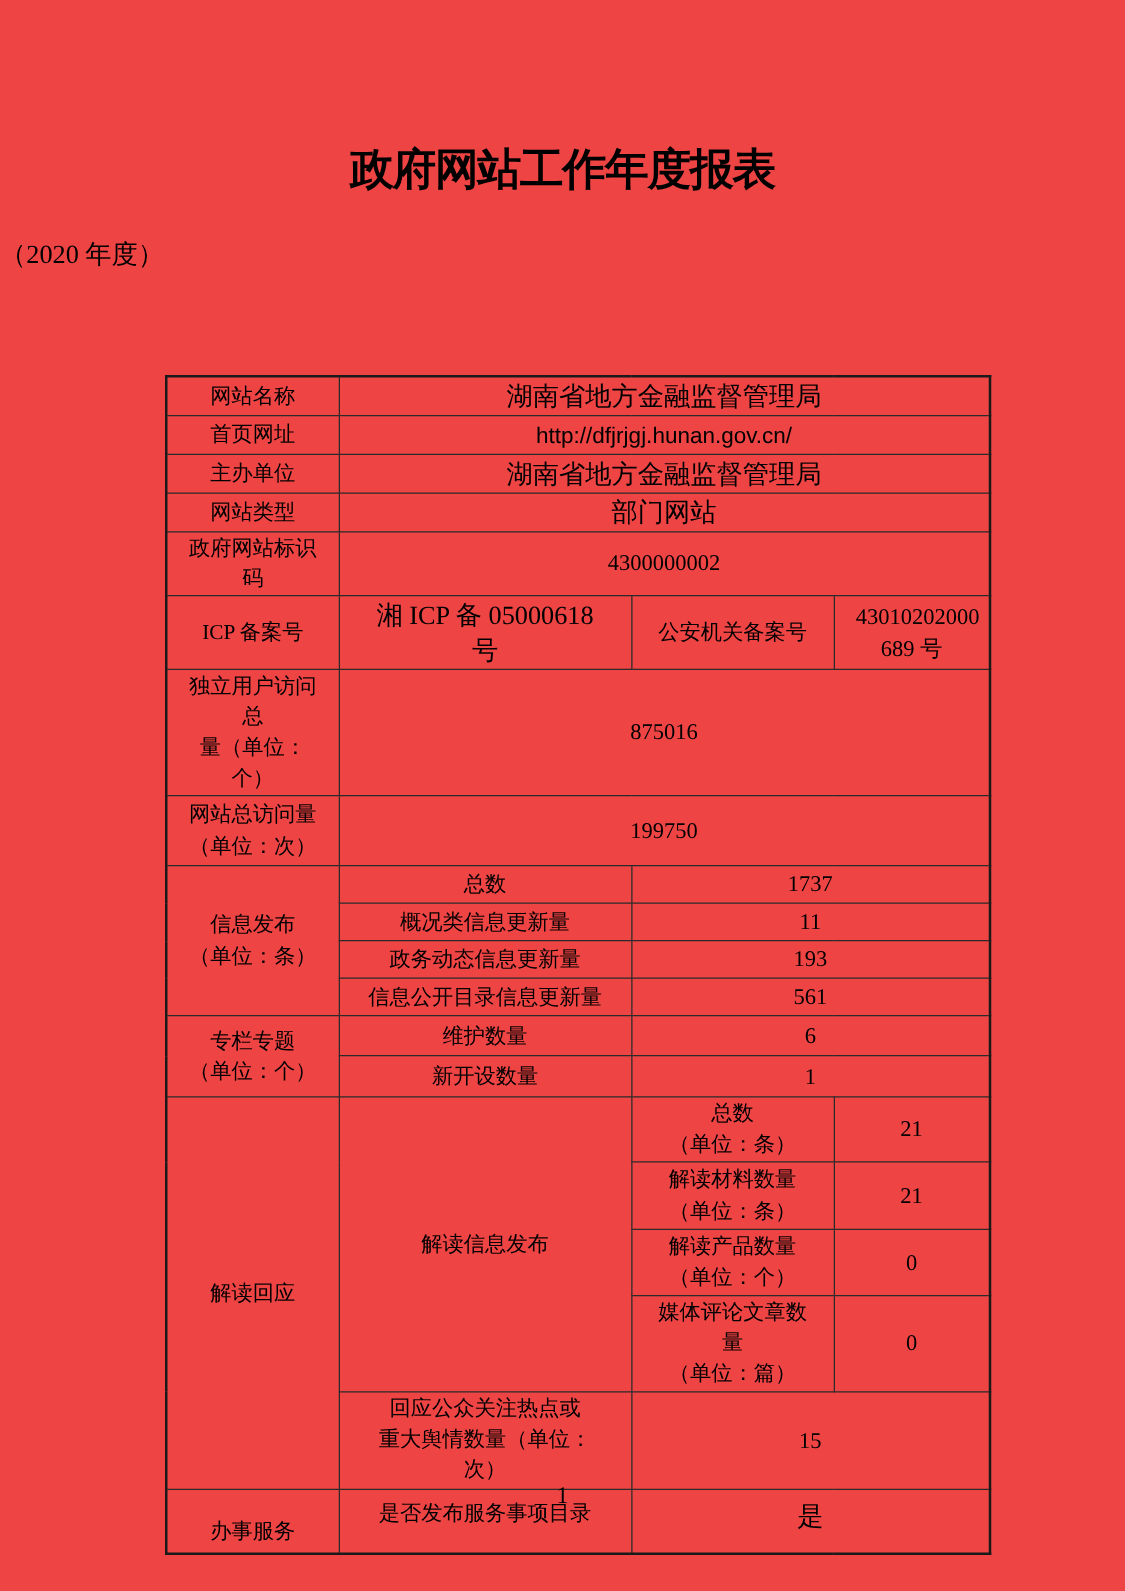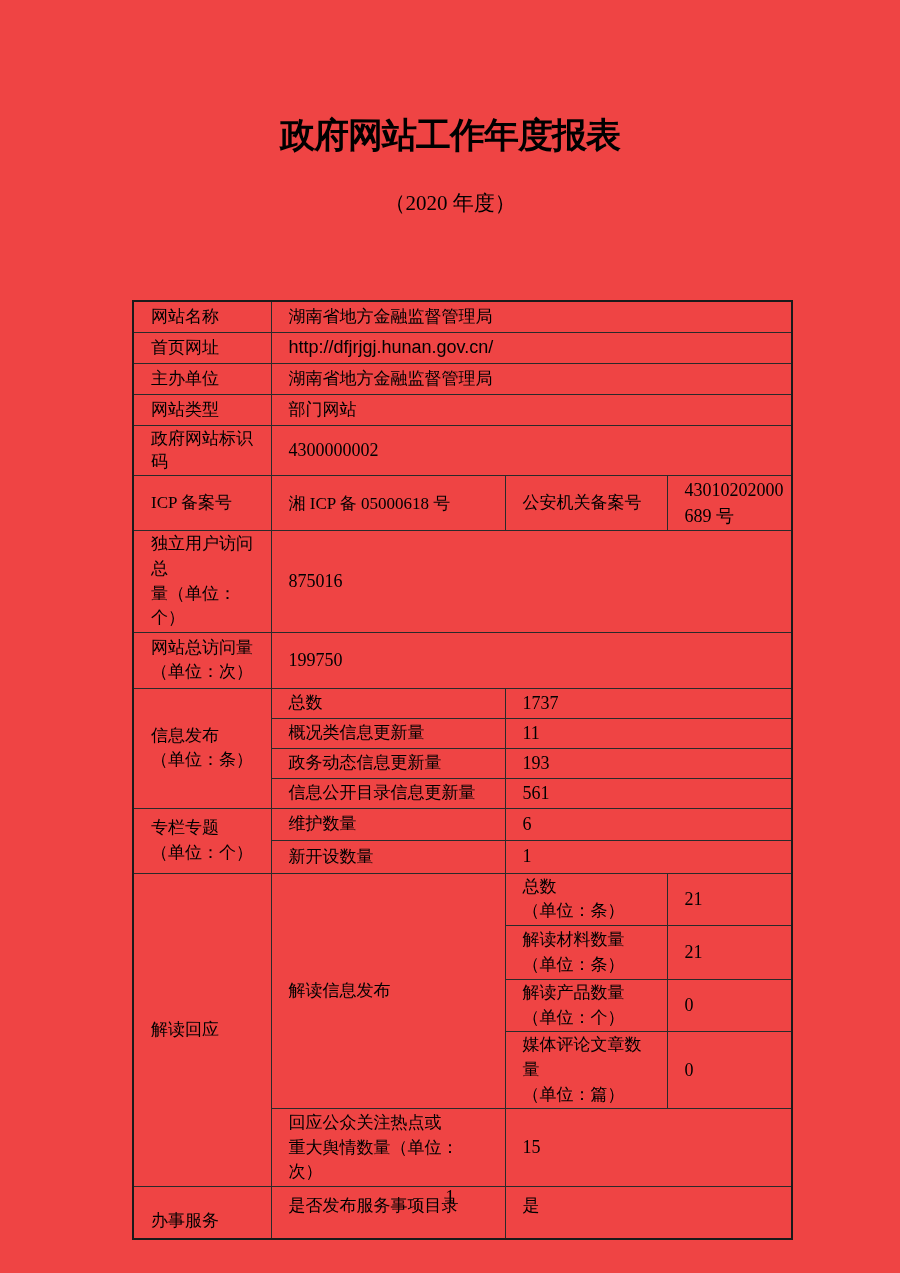--- a/index.html
+++ b/index.html
@@ -23,21 +23,20 @@
     font-weight: bold;
     font-size: 35px;
     letter-spacing: -1px;
     color: #000;
   }
   .subtitle {
     position: absolute;
     top: 189px;
     left: 0;
     right: 0;
-    text-align: center;
     font-size: 21px;
     font-family: "Liberation Serif", "DejaVu Serif", serif;
   }
   .unit-line {
     position: absolute;
     top: 271px;
     left: 132px;
     font-family: "Liberation Sans", "DejaVu Sans", sans-serif;
     font-weight: bold;
     font-size: 17px;
@@ -47,28 +46,28 @@
     position: absolute;
     top: 300px;
     left: 132px;
     width: 659px;
     border-collapse: collapse;
     table-layout: fixed;
     border: 2px solid #1a1a1a;
   }
   table.report td {
     border: 1px solid #2a2a2a;
-    text-align: left;
+    text-align: center;
     vertical-align: middle;
     padding: 1px 17px;
     overflow: hidden;
     margin-left: 44px;
   }
   .lab  { font-size: 17px; line-height: 1.4; }
-  .cn   { font-size: 17px; }
+  .cn   { font-size: 21px; }
   .num  { font-size: 18px; font-family: "Liberation Serif", "DejaVu Serif", serif; }
   .url  { font-size: 18px; font-family: Liberation Sans, sans-serif; }
   .preline { white-space: pre-line; line-height: 1.45; }
   .v-top    { vertical-align: top !important; padding-top: 7px !important; }
   .v-bottom { vertical-align: bottom !important; padding-bottom: 5px !important; }
   tr.h31 { height: 31px; }
   tr.h51 { height: 51px; }
   tr.h56 { height: 56px; }
   tr.h30 { height: 30px; }
   tr.h32 { height: 32px; }

